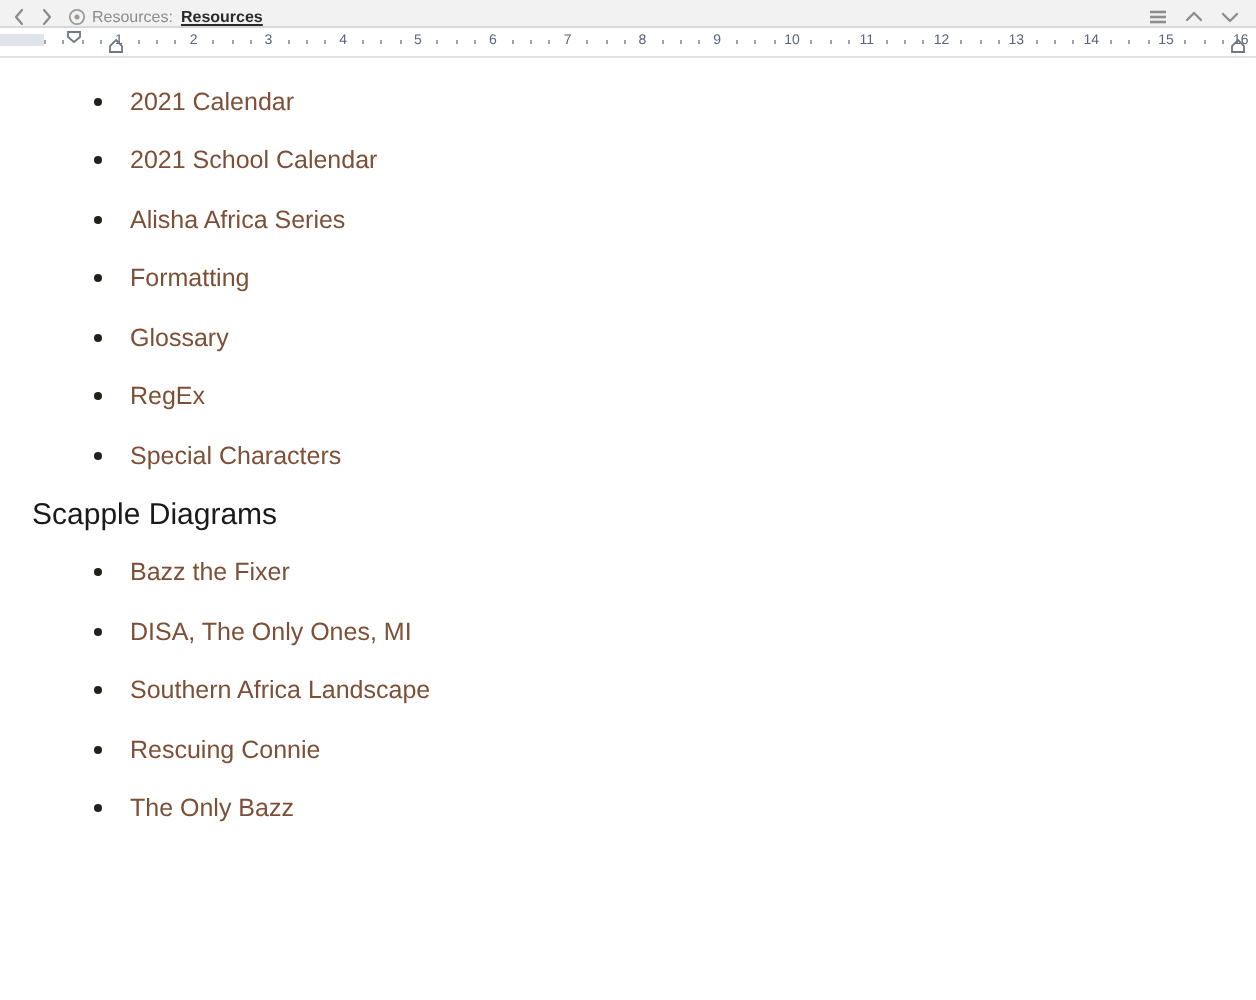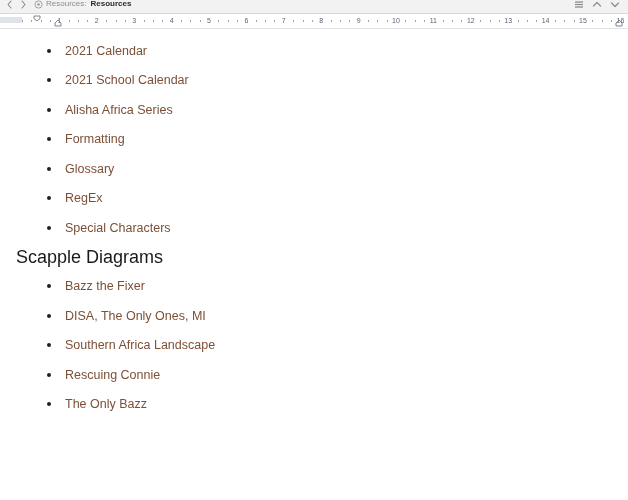--- a/index.html
+++ b/index.html
@@ -14,21 +14,21 @@
     font-family: "Liberation Sans", sans-serif;
     -webkit-font-smoothing: antialiased;
   }
 
   
   .titlebar {
     height: 14px;
     background: #f2f2f2;
     border-bottom: 1px solid #d8d8d8;
     display: flex;
-    align-items: flex-start;
+    align-items: flex-end;
     padding: 0 4px;
     box-sizing: border-box;
     position: relative;
   }
   .nav-arrows {
     display: flex;
     align-items: center;
     gap: 7px;
     margin-right: 7px;
     margin-left: 2px;
@@ -57,20 +57,21 @@
     font-size: 8px;
     line-height: 1;
     white-space: nowrap;
   }
   .breadcrumb-parent {
     color: #8c8c8c;
   }
   .breadcrumb-current {
     color: #2b2b2b;
     font-weight: bold;
+    text-decoration: underline;
   }
 
   .titlebar-right {
     margin-left: auto;
     display: flex;
     align-items: center;
     gap: 8px;
     padding-right: 4px;
   }
   .tb-icon {
@@ -153,21 +154,21 @@
     left: 47px;
     top: 50%;
     transform: translateY(-50%);
     width: 4px;
     height: 4px;
     border-radius: 50%;
     background: #231f1c;
   }
 
   .section-heading {
-    font-size: 18px;
+    font-size: 15px;
     color: #1a1a1a;
     padding-left: 16px;
     height: 29px;
     display: flex;
     align-items: center;
     white-space: nowrap;
   }
 
   .spacer-sm { height: 7px; }
 </style>

